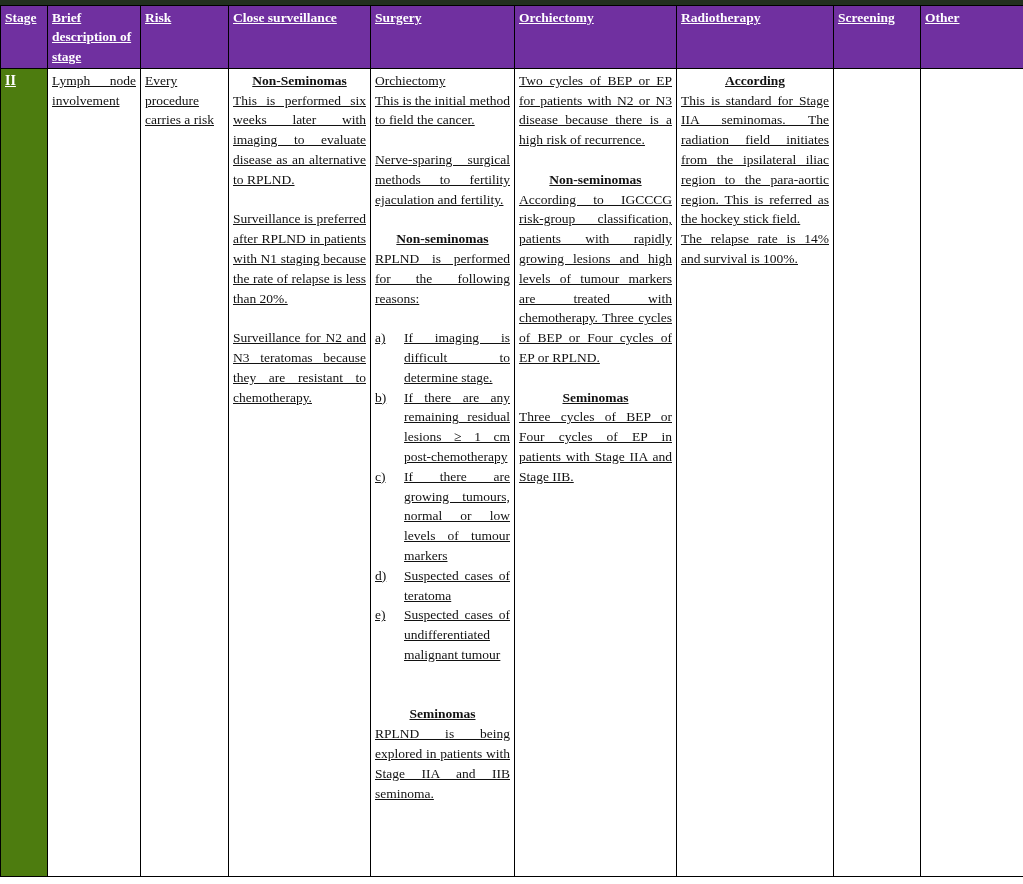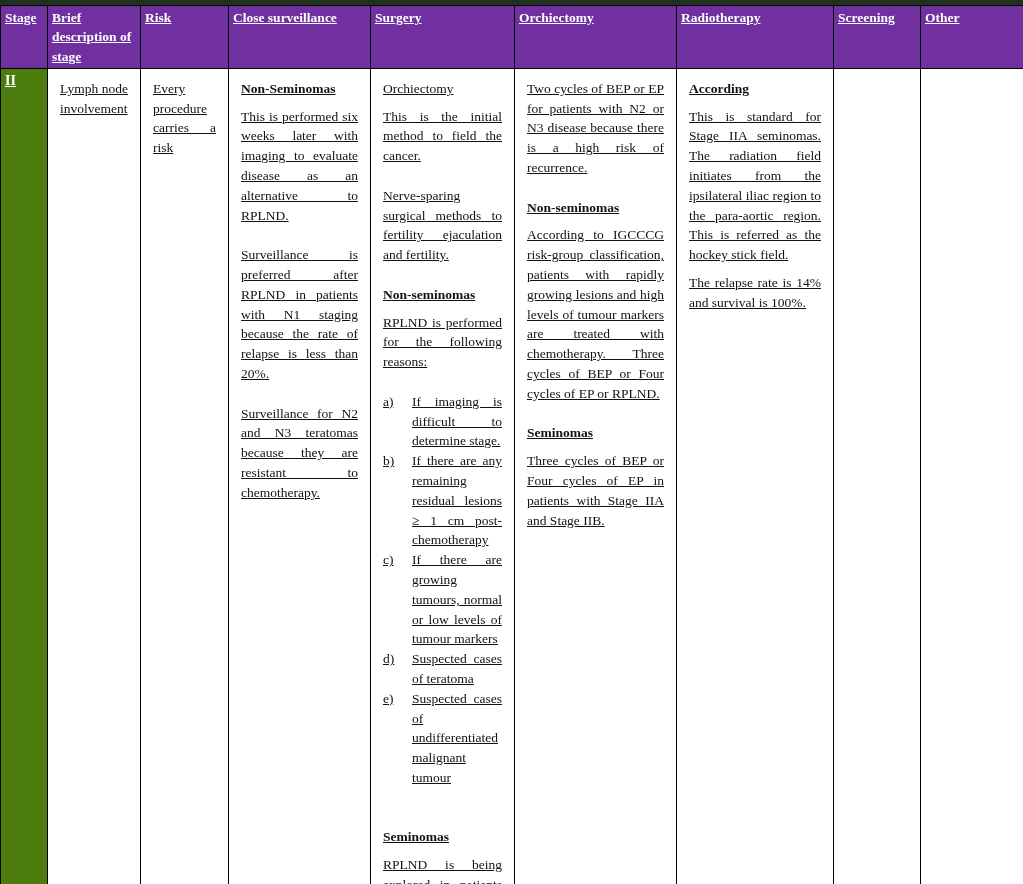--- a/index.html
+++ b/index.html
@@ -23,22 +23,22 @@
   thead th{
     background:#7030A0;color:#ffffff;
     font-weight:bold;font-size:13.5px;line-height:19.3px;
     text-align:left;height:58px;
   }
   td{font-size:13.5px;line-height:19.8px;color:#121212;}
   td.stage-cell{
     background:#4d7c0f;color:#ffffff;
     font-weight:bold;font-size:14px;
   }
-  .blk{text-align:justify;margin:8px;}
-  .blk.bold{font-weight:bold;text-align:left;}
+  .blk{text-align:justify;margin:0;}
+  .blk.bold{font-weight:bold;text-align:center;}
   .gap1{margin-bottom:19.8px;}
   .gap2{margin-bottom:39.6px;}
   .li{display:flex;}
   .li .m{flex:0 0 29px;}
   .li .lt{flex:1;text-align:justify;}
 </style>
 </head>
 <body>
 
 <div class="page">

